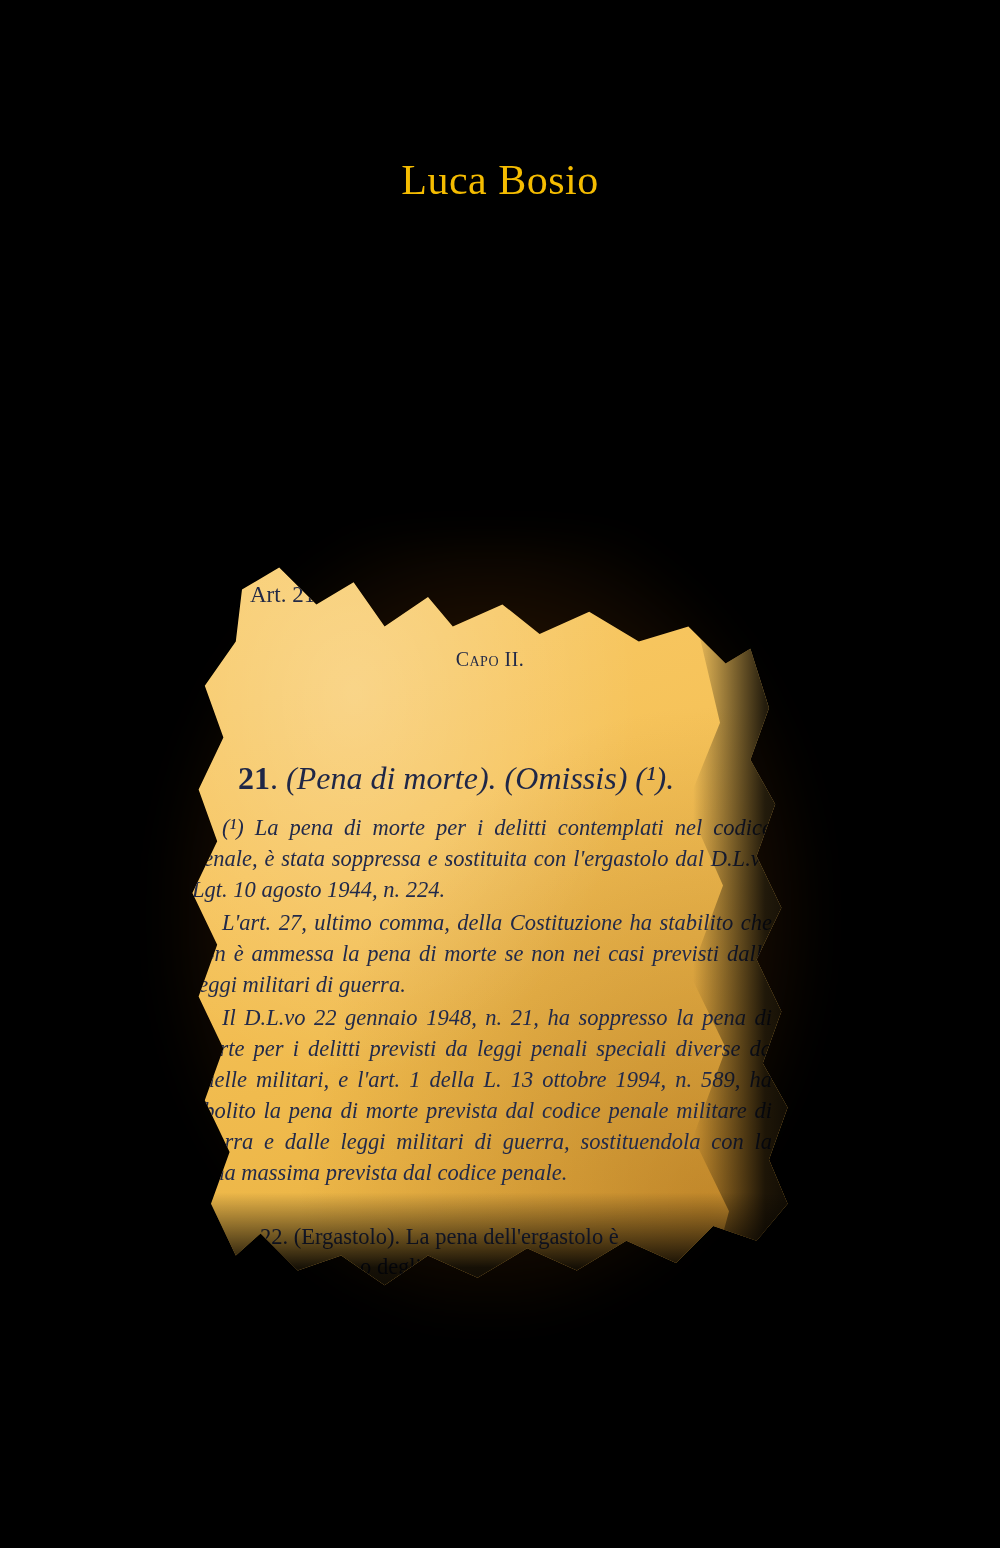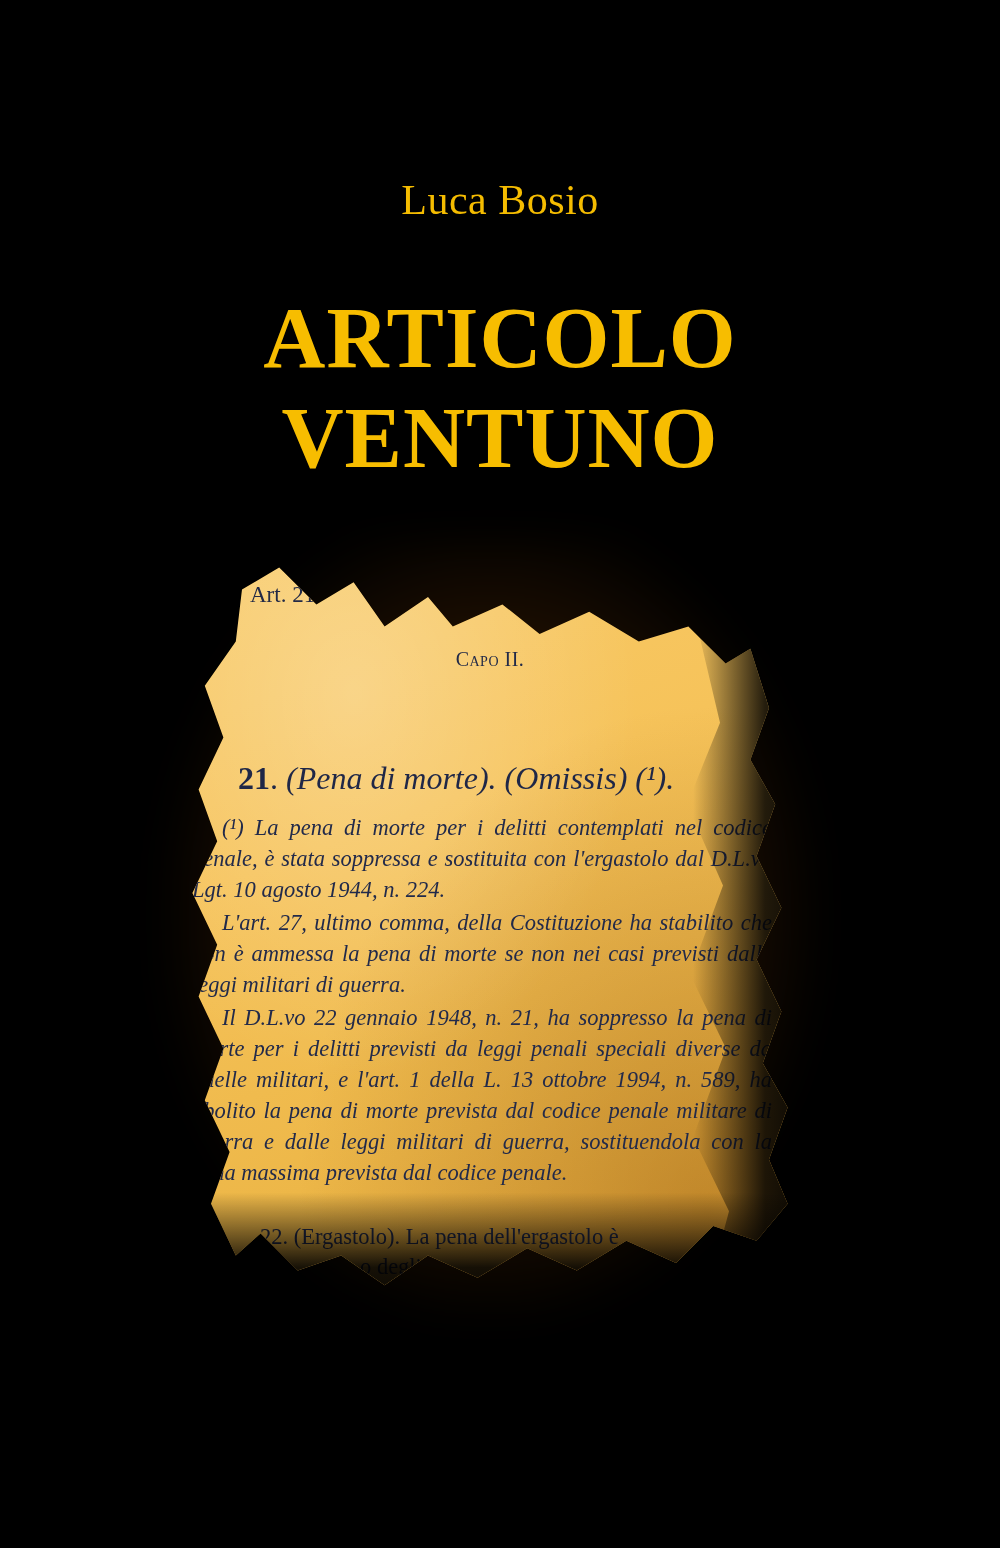--- a/index.html
+++ b/index.html
@@ -15,21 +15,21 @@
   }
   .cover {
     position: relative;
     width: 1000px;
     height: 1548px;
     background: #000000;
     overflow: hidden;
   }
   .author {
     position: absolute;
-    top: 176px;
+    top: 156px;
     left: 0;
     width: 1000px;
     text-align: center;
     color: #F5BC00;
     font-size: 42px;
     font-family: "Liberation Serif", serif;
     letter-spacing: 0.5px;
   }
   .title {
     position: absolute;
@@ -178,24 +178,20 @@
     background: linear-gradient(to top, rgba(0,0,0,0.98) 0%, rgba(0,0,0,0.9) 35%, rgba(0,0,0,0) 85%);
   }
 </style>
 </head>
 <body>
 
 <div class="cover">
 
   <div class="author">Luca Bosio</div>
 
-  <div class="title">
-    <span>ARTICOLO</span>
-    <span class="line2">VENTUNO</span>
-  </div>
 
   <div class="fragment-wrap">
     <div class="fragment-glow"></div>
     <div class="fragment">
       <div class="fragment-shade"></div>
       <div class="page-text">
 
         <div class="art-label">Art. 21</div>
 
         <div class="capo">

